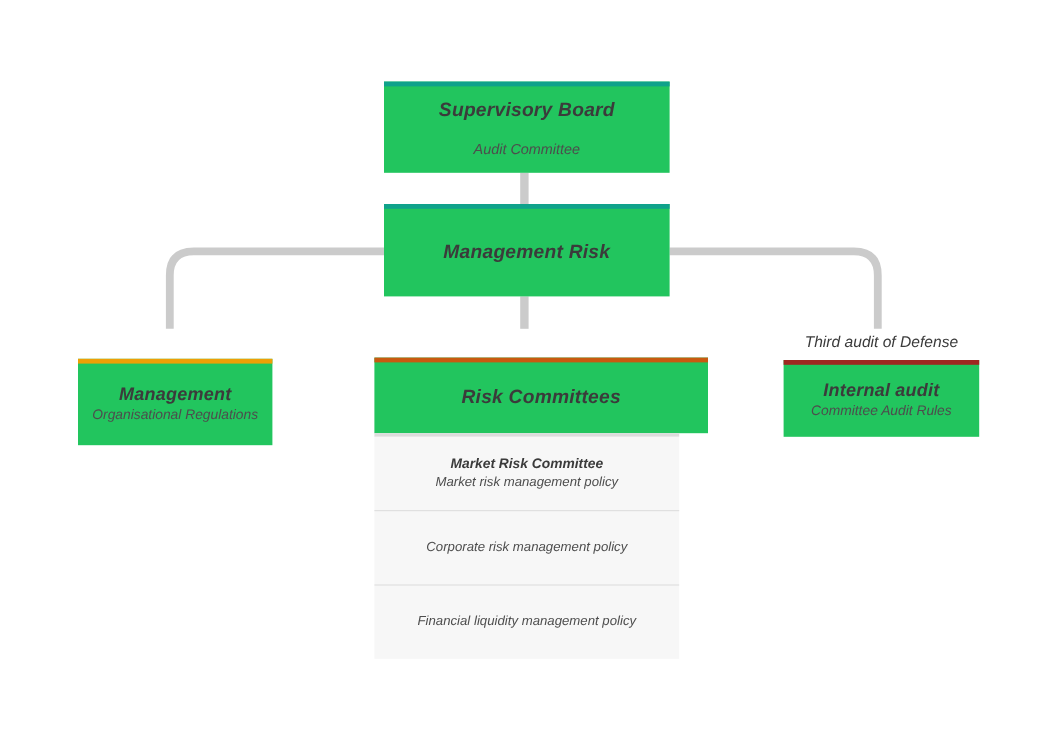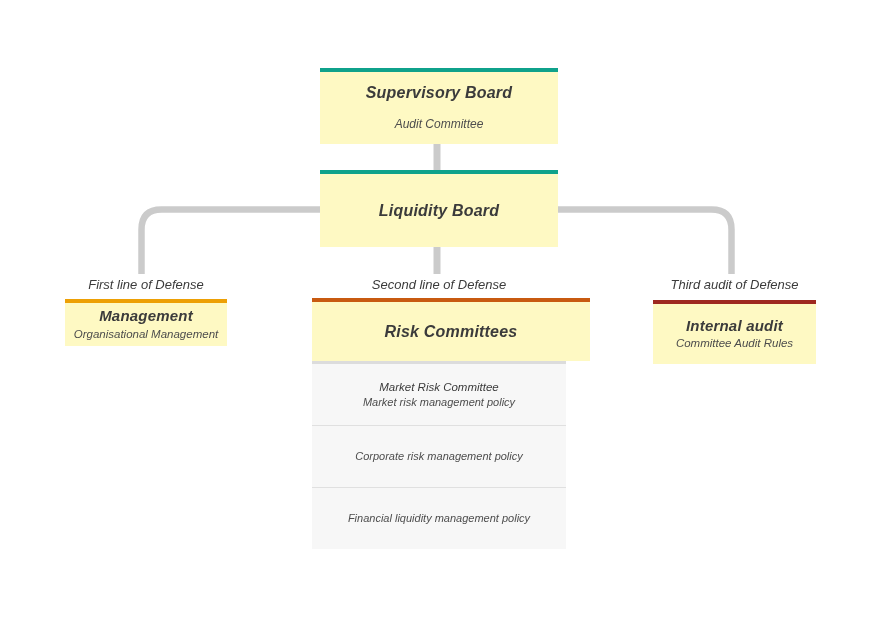--- a/index.html
+++ b/index.html
@@ -15,21 +15,21 @@
     overflow: hidden;
   }
   .connectors {
     position: absolute;
     left: 0; top: 0;
     width: 880px; height: 622px;
     z-index: 0;
   }
   .box {
     position: absolute;
-    background: #fef9c3;
+    background: #22c55e;
     border-top: 4px solid #0fa28b;
     display: flex;
     flex-direction: column;
     align-items: center;
     justify-content: center;
     text-align: center;
     z-index: 1;
   }
   .box .title {
     font-weight: 700;
@@ -51,21 +51,21 @@
     text-align: center;
     font-size: 13px;
     color: #3b3b3b;
     z-index: 1;
     line-height: 16px;
   }
   .label-1 { left: 65px;  top: 277px; width: 162px; }
   .label-2 { left: 312px; top: 277px; width: 254px; }
   .label-3 { left: 653px; top: 277px; width: 163px; }
 
-  .branch-1 { left: 65px;  top: 299px; width: 162px; height: 47px; }
+  .branch-1 { left: 65px;  top: 299px; width: 162px; height: 72px; }
   .branch-2 { left: 312px; top: 298px; width: 278px; height: 63px; }
   .branch-3 { left: 653px; top: 300px; width: 163px; height: 64px; }
   .branch-1 .title, .branch-3 .title { font-size: 15px; }
   .branch-2 .title { font-size: 16px; }
   .branch-1 .subtitle, .branch-3 .subtitle { font-size: 11.5px; margin-top: 1px; }
 
   .sub-divider {
     position: absolute;
     left: 312px; top: 361px;
     width: 254px; height: 3px;
@@ -84,21 +84,21 @@
   .committee-row {
     flex: 1;
     display: flex;
     flex-direction: column;
     align-items: center;
     justify-content: center;
     text-align: center;
   }
   .committee-row:not(:last-child) { border-bottom: 1px solid #e0e0e0; }
   .committee-row .c-title {
-    font-weight: 400;
+    font-weight: 700;
     font-size: 11.5px;
     color: #3b3b3b;
     line-height: 1.3;
   }
   .committee-row .c-subtitle {
     font-size: 11px;
     color: #4d4d4d;
     line-height: 1.3;
   }
 </style>
@@ -113,30 +113,28 @@
     <path d="M320 209.5 L161.5 209.5 Q141.5 209.5 141.5 229.5 L141.5 274" stroke="#cbcbcb" stroke-width="6.5" fill="none"></path>
     <path d="M558 209.5 L711.5 209.5 Q731.5 209.5 731.5 229.5 L731.5 274" stroke="#cbcbcb" stroke-width="6.5" fill="none"></path>
   </svg>
 
   <div class="box sup-box" style="border-top-color: rgb(15, 162, 139);">
     <div class="title">Supervisory Board</div>
     <div class="subtitle">Audit Committee</div>
   </div>
 
   <div class="box mgmt-box" style="border-top-color: rgb(15, 162, 139);">
-    <div class="title">Liquidity Board</div>
+    <div class="title">Management Risk</div>
   </div>
 
-  <div class="line-label label-1">First line of Defense</div>
-  <div class="line-label label-2">Second line of Defense</div>
   <div class="line-label label-3">Third audit of Defense</div>
 
   <div class="box branch-1" style="border-top-color: rgb(237, 160, 5);">
     <div class="title">Management</div>
-    <div class="subtitle">Organisational Management</div>
+    <div class="subtitle">Organisational Regulations</div>
   </div>
 
   <div class="box branch-2" style="border-top-color: rgb(200, 90, 16);">
     <div class="title">Risk Committees</div>
   </div>
 
   <div class="box branch-3" style="border-top-color: rgb(158, 40, 32); text-align: right;">
     <div class="title">Internal audit</div>
     <div class="subtitle">Committee Audit Rules</div>
   </div>

